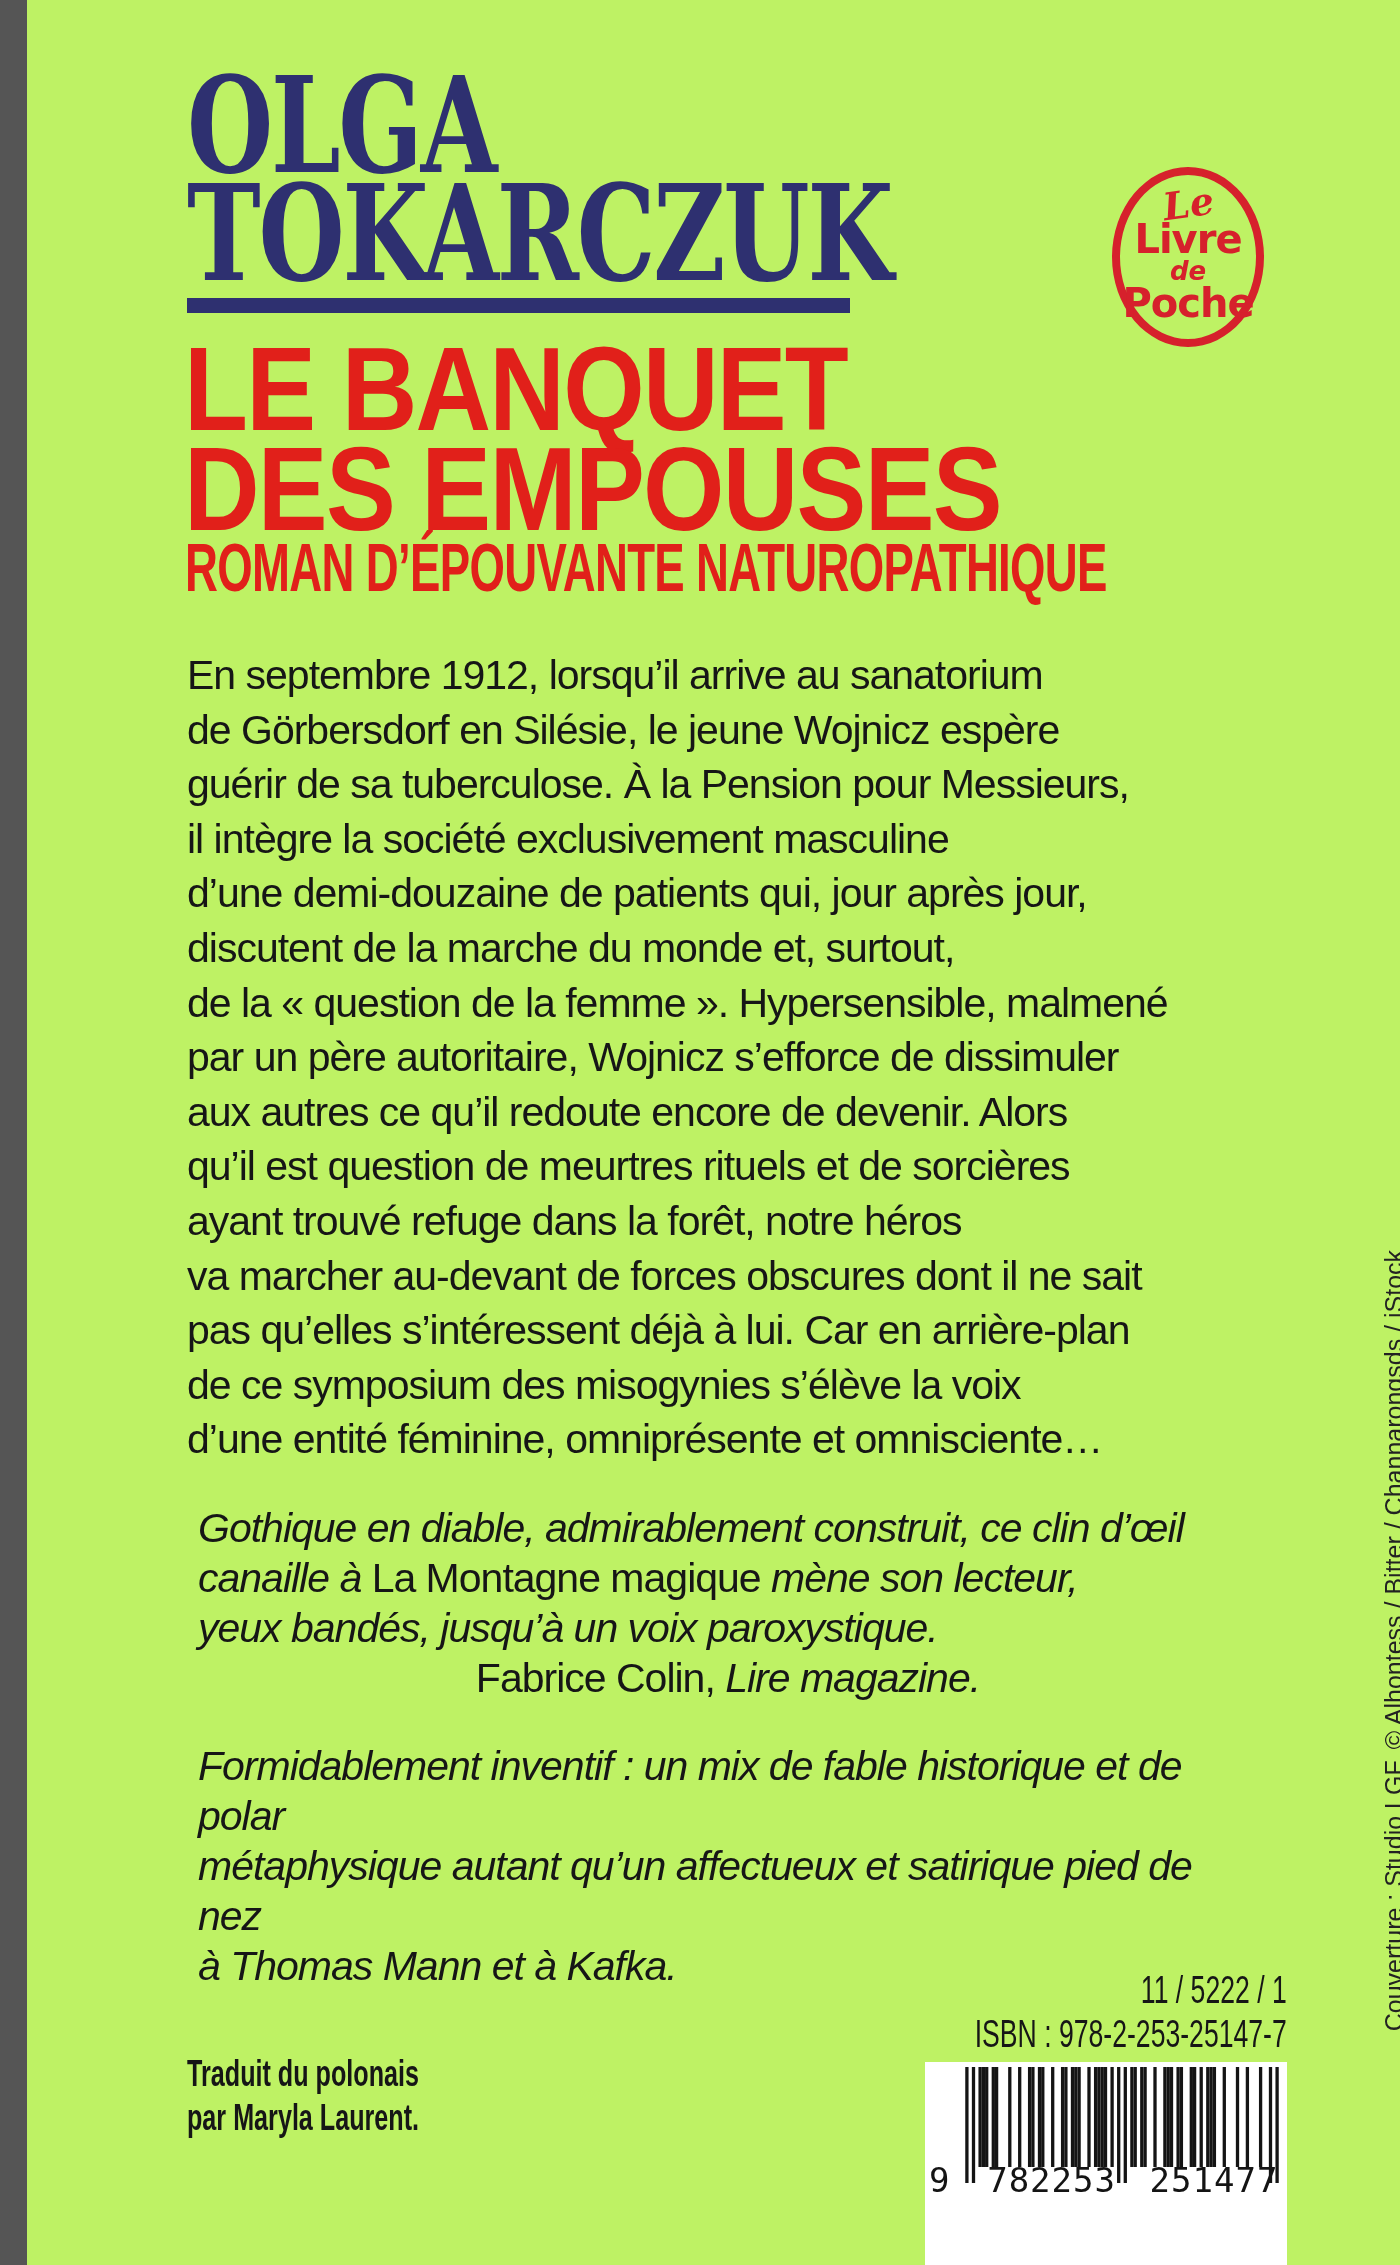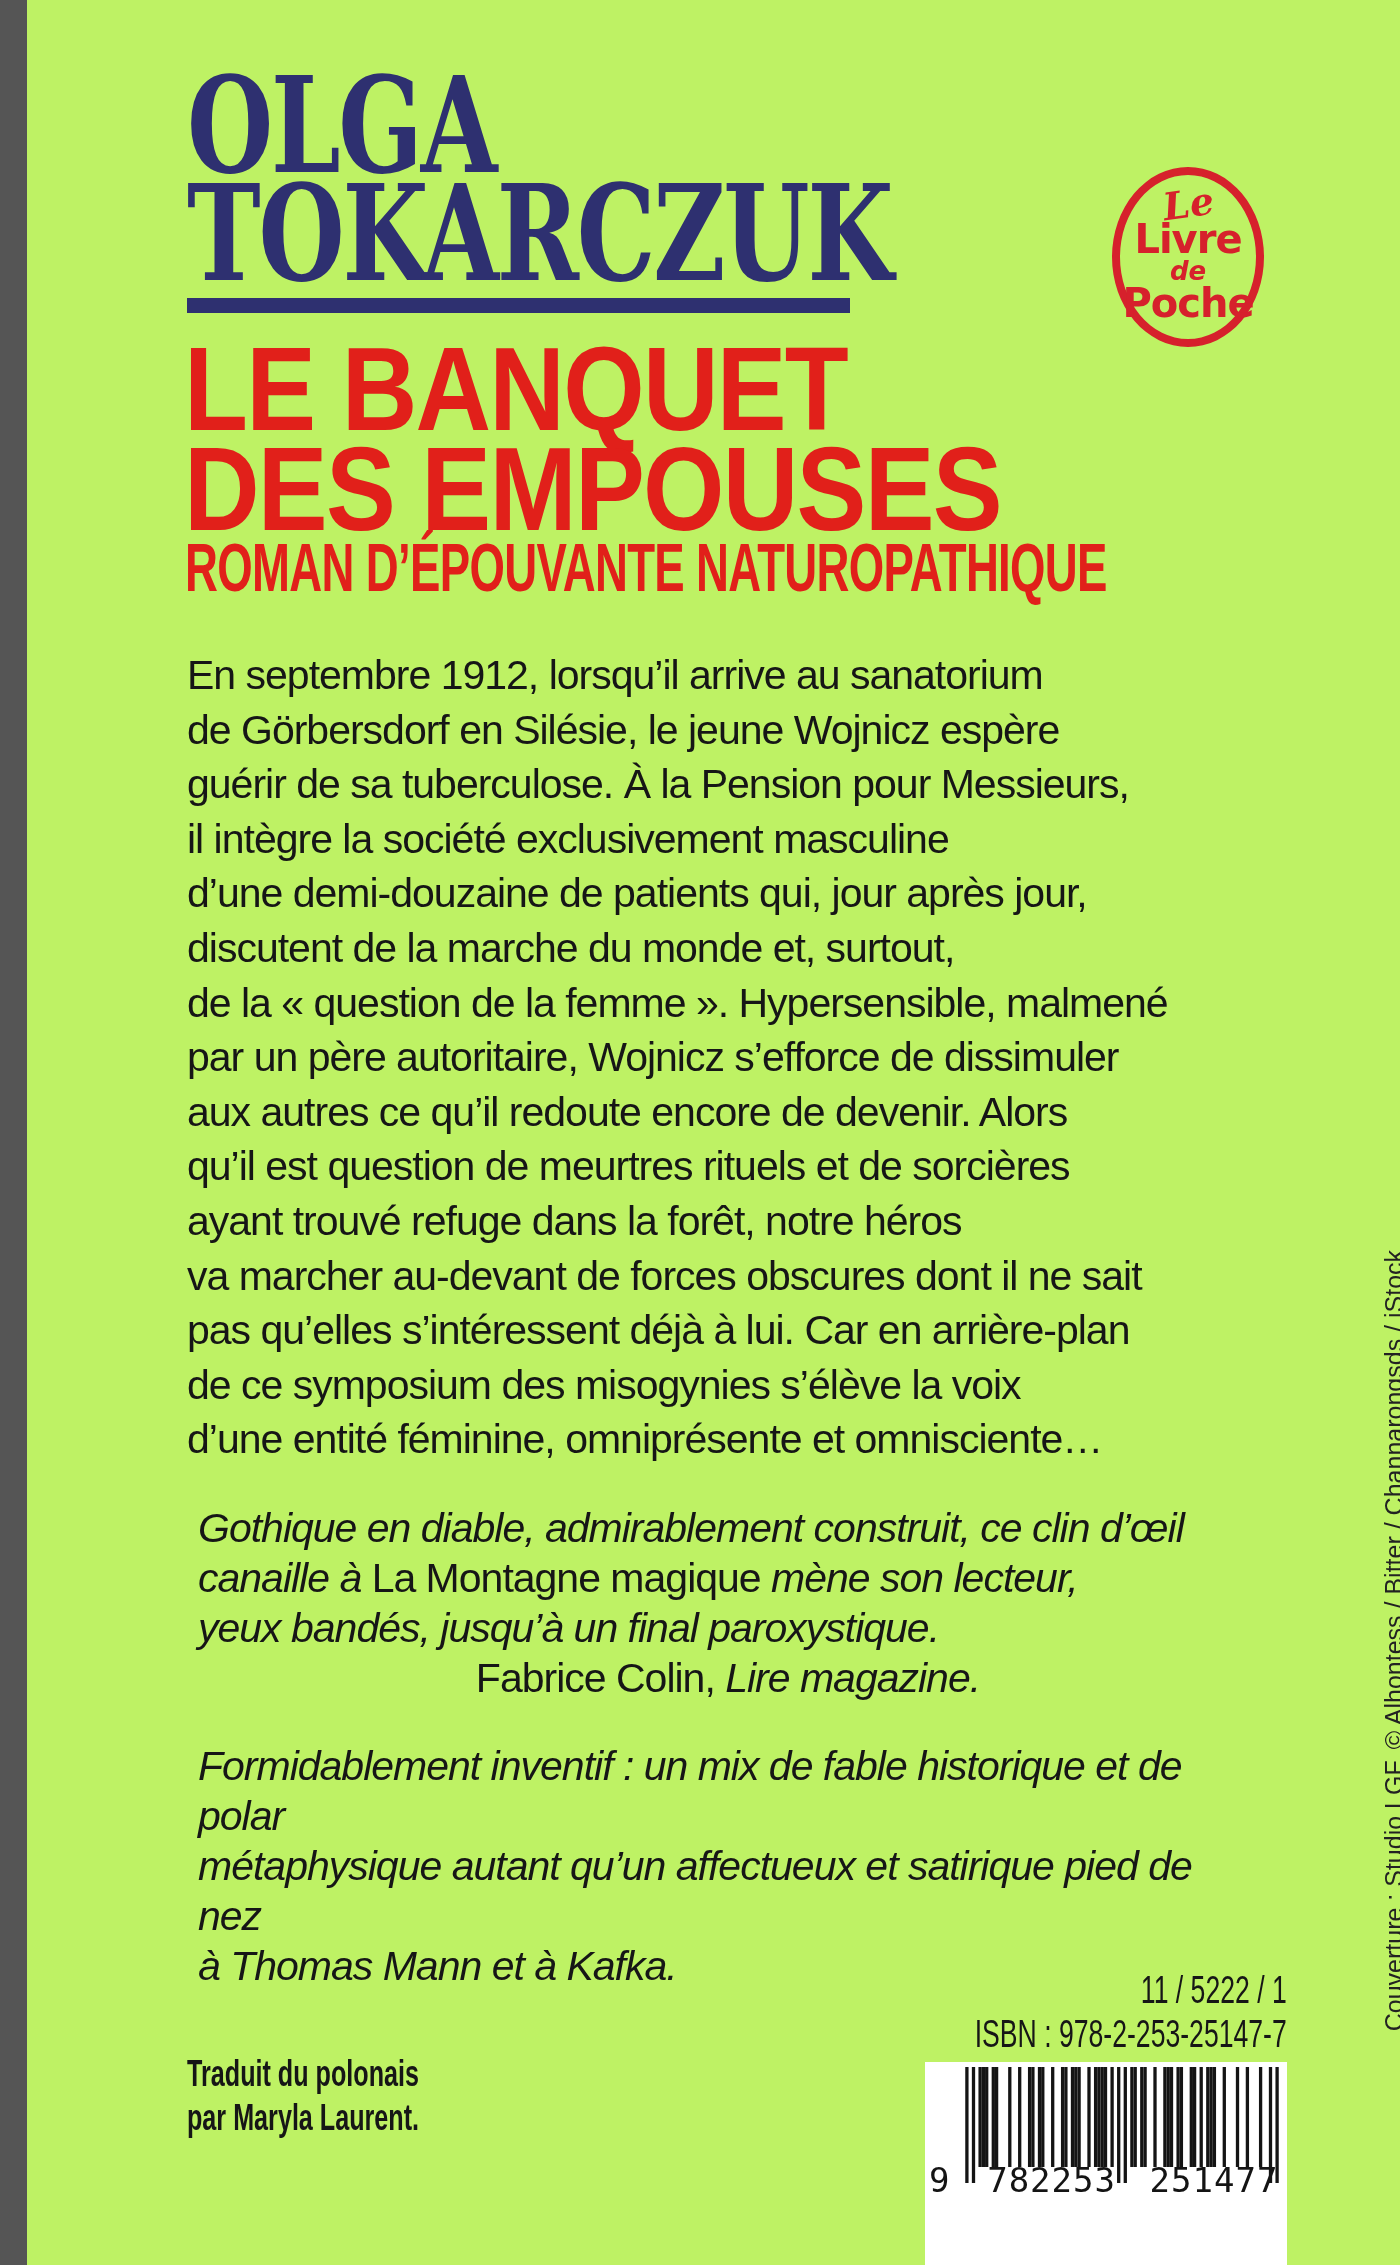--- a/index.html
+++ b/index.html
@@ -120,21 +120,21 @@
 qu’il est question de meurtres rituels et de sorcières
 ayant trouvé refuge dans la forêt, notre héros
 va marcher au-devant de forces obscures dont il ne sait
 pas qu’elles s’intéressent déjà à lui. Car en arrière-plan
 de ce symposium des misogynies s’élève la voix
 d’une entité féminine, omniprésente et omnisciente…</div>
 
   <div class="quote quote1">
     <div class="qtext"><span>Gothique en diable, admirablement construit, ce clin d’œil
 canaille à </span><span class="roman">La Montagne magique</span><span> mène son lecteur,
-yeux bandés, jusqu’à un final paroxystique.</span></div>
+yeux bandés, jusqu’à un voix paroxystique.</span></div>
     <div class="attr"><span>Fabrice Colin, </span><span class="src">Lire magazine.</span></div>
   </div>
 
   <div class="quote quote2">
     <div class="qtext"><span>Formidablement inventif : un mix de fable historique et de polar
 métaphysique autant qu’un affectueux et satirique pied de nez
 à Thomas Mann et à Kafka.</span><span class="roman"></span><span></span></div>
   </div>
 
   <div class="codes">11 / 5222 / 1

